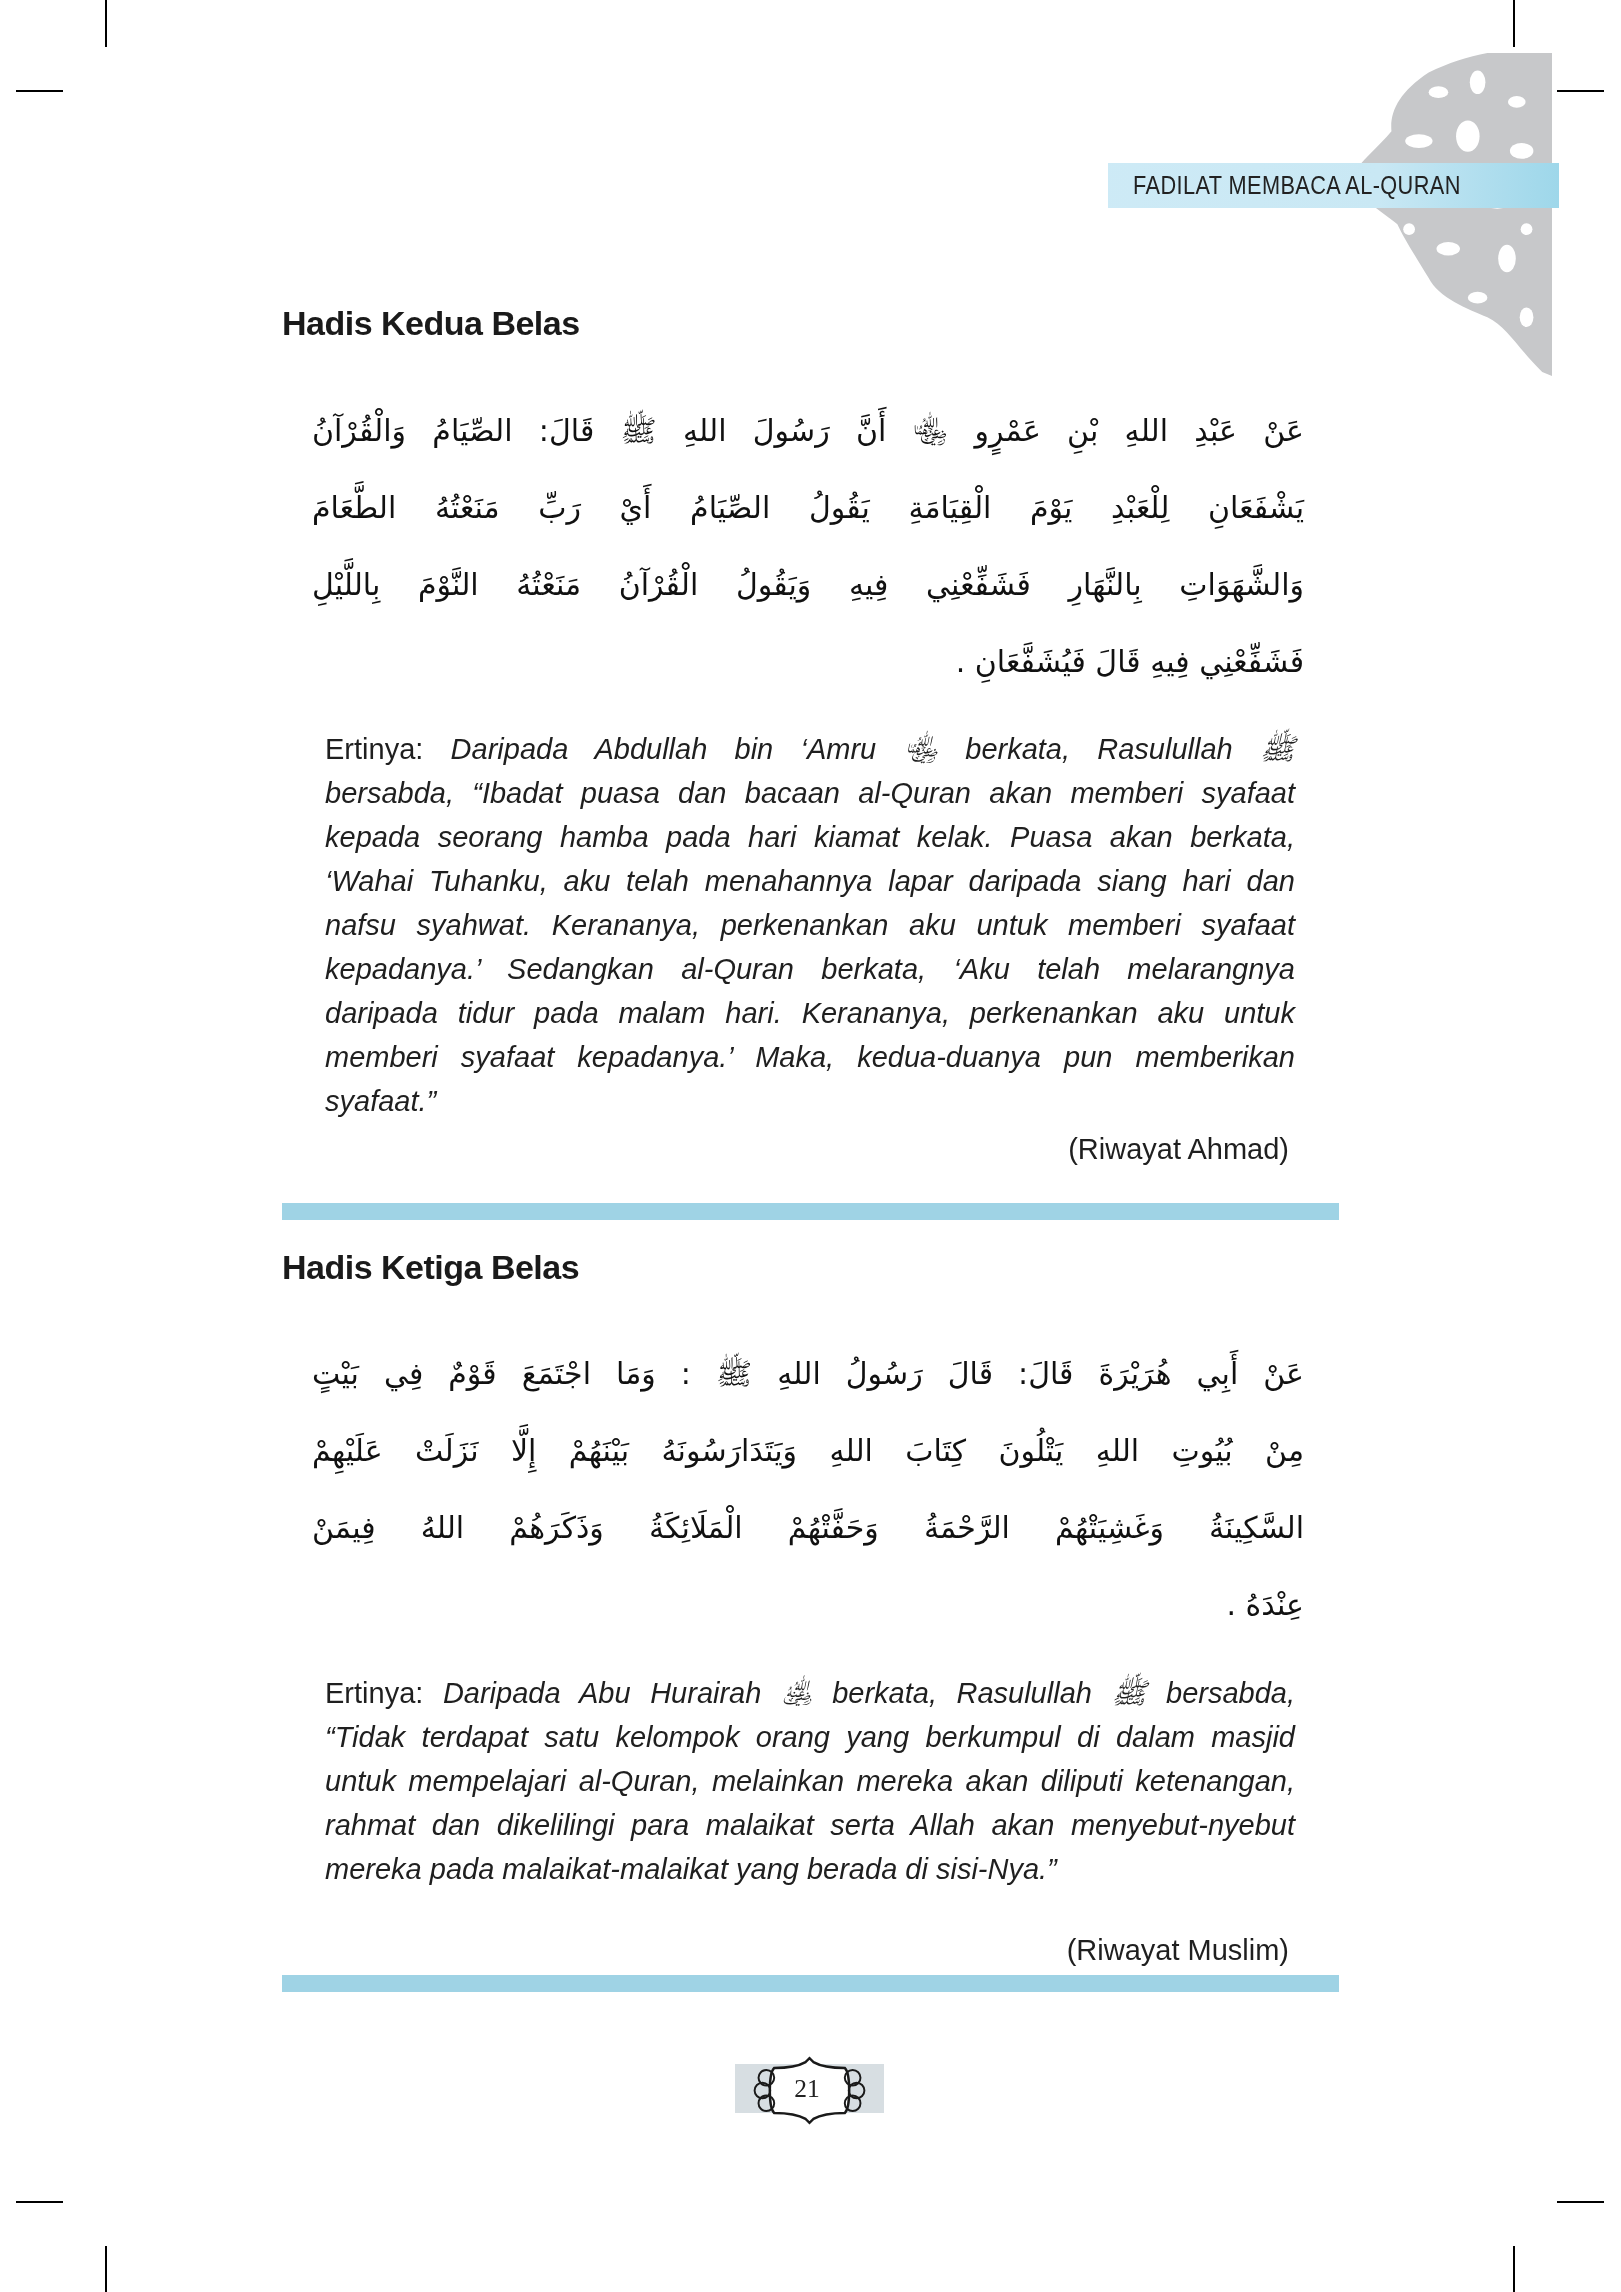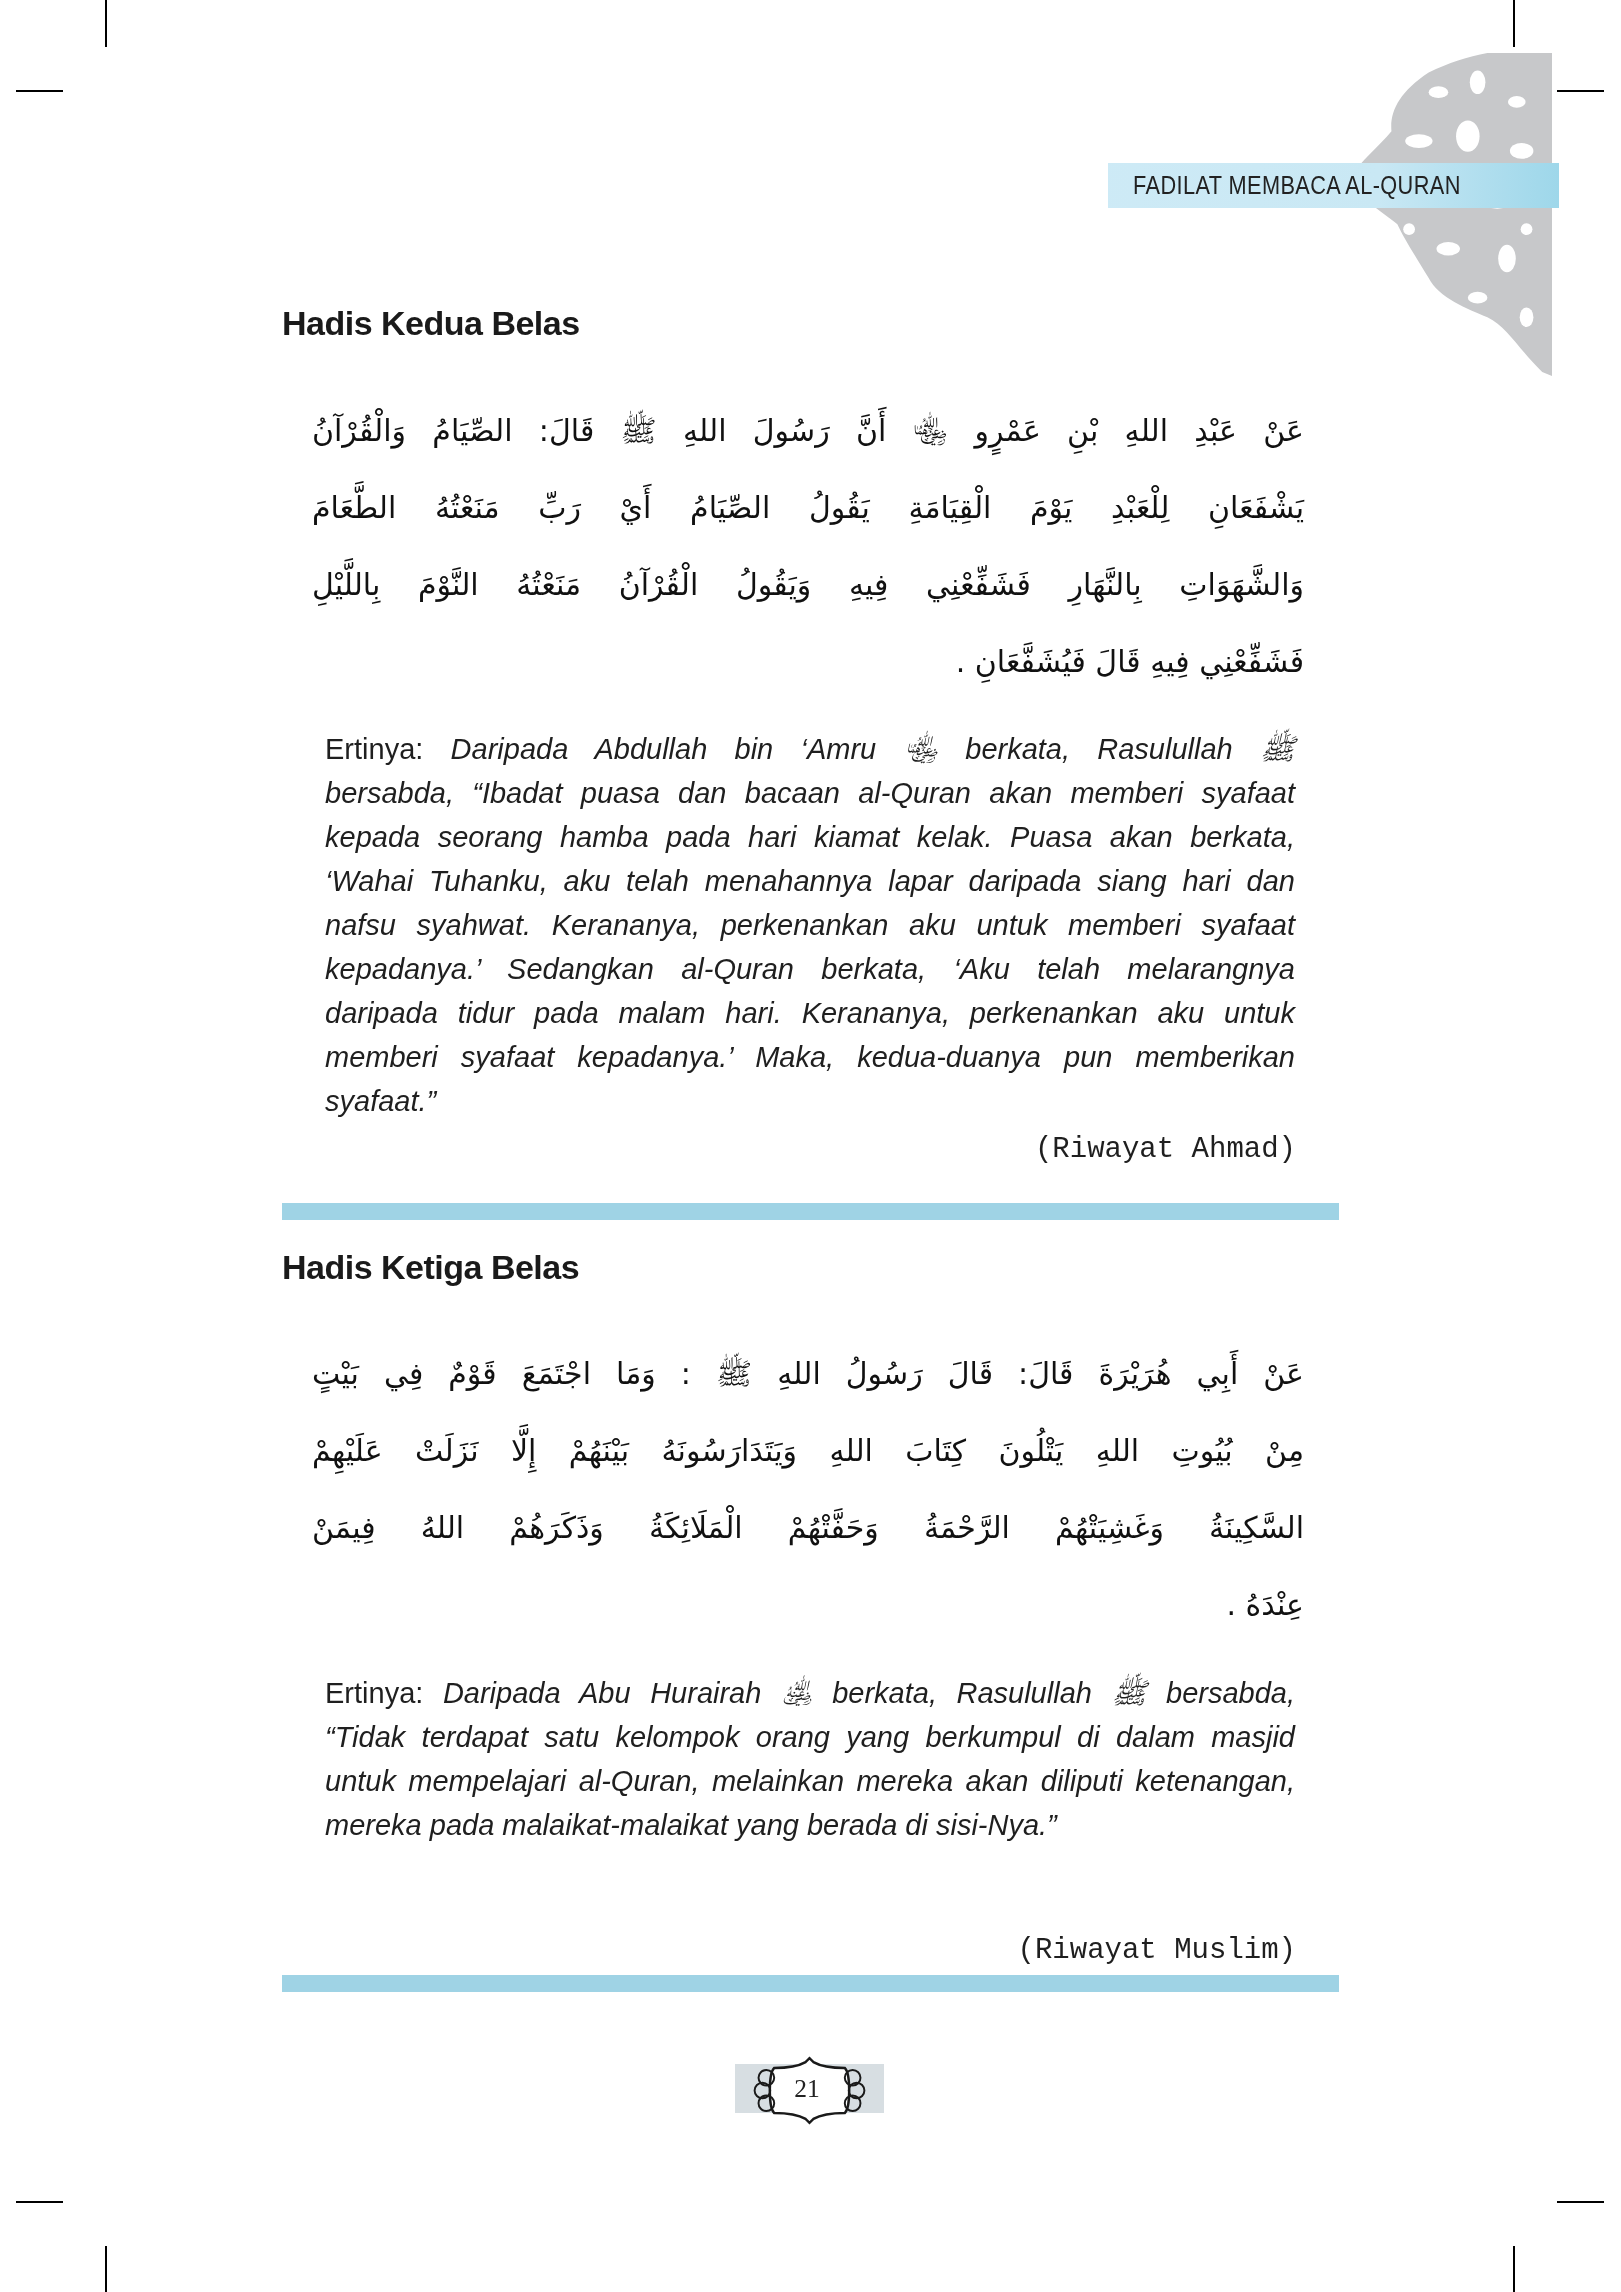--- a/index.html
+++ b/index.html
@@ -15,21 +15,21 @@
 
   .heading { position:absolute; left:282px; font-weight:bold; font-size:34px; letter-spacing:-0.5px; color:#1a1a1a; }
   .arabic { position:absolute; left:312px; width:992px; direction:rtl; text-align:justify; text-align-last:right; font-family:"DejaVu Sans", sans-serif; font-size:30px; line-height:77px; color:#111; }
   .arabic .line { display:block; text-align:justify; text-align-last:justify; white-space:nowrap; }
   .arabic .line.last { text-align-last:right; }
 
   .translation { position:absolute; left:325px; width:970px; font-size:29px; line-height:44px; color:#1f1f1f; }
   .translation .line { display:block; text-align:justify; text-align-last:justify; white-space:nowrap; }
   .translation .line.last { text-align-last:left; }
   .translation em { font-style:italic; }
-  .source { position:absolute; right:325px; font-size:29px; color:#1f1f1f;font-family:Liberation Mono, monospace; }
+  .source { position:absolute; right:332px; font-size:29px; color:#1f1f1f; }
 
   .divider { position:absolute; left:282px; width:1057px; height:16.7px; background:#9fd3e5; }
 
   .pagenum-wrap { position:absolute; left:735px; top:2056px; width:149px; height:63px; }
   .pagenum-bg { position:absolute; left:0; top:7.8px; width:149px; height:49px; background:#c9d3d8; opacity:0.75; }
   .pagenum-frame { position:absolute; left:0; top:0; width:149px; height:69px; }
   .pagenum { position:absolute; left:0; top:17.6px; width:144px; text-align:center; font-family:"Liberation Serif", serif; font-size:25.5px; color:#222; }
 </style>
 </head>
 <body>
@@ -101,20 +101,21 @@
   <span class="line">عَنْ أَبِي هُرَيْرَةَ قَالَ: قَالَ رَسُولُ اللهِ ﷺ : وَمَا اجْتَمَعَ قَوْمٌ فِي بَيْتٍ</span>
   <span class="line">مِنْ بُيُوتِ اللهِ يَتْلُونَ كِتَابَ اللهِ وَيَتَدَارَسُونَهُ بَيْنَهُمْ إِلَّا نَزَلَتْ عَلَيْهِمْ</span>
   <span class="line">السَّكِينَةُ وَغَشِيَتْهُمْ الرَّحْمَةُ وَحَفَّتْهُمْ الْمَلَائِكَةُ وَذَكَرَهُمْ اللهُ فِيمَنْ</span>
   <span class="line last">عِنْدَهُ .</span>
 </div>
 
 <div class="translation" style="top:1671px;">
   <span class="line"><span>Ertinya:</span> <em>Daripada Abu Hurairah ﵁ berkata, Rasulullah ﷺ bersabda,</em></span>
   <span class="line"><em>“Tidak terdapat satu kelompok orang yang berkumpul di dalam masjid</em></span>
   <span class="line"><em>untuk mempelajari al-Quran, melainkan mereka akan diliputi ketenangan,</em></span>
+  <span class="line"><em>rahmat dan dikelilingi para malaikat serta Allah akan menyebut-nyebut</em></span>
   <span class="line last"><em>mereka pada malaikat-malaikat yang berada di sisi-Nya.”</em></span>
 </div>
 
 <div class="source" style="top:1906px;margin-top:28px;">(Riwayat Muslim)</div>
 
 <div class="divider" style="top:1975px;"></div>
 
 <div class="pagenum-wrap">
   <div class="pagenum-bg"></div>
   <svg class="pagenum-frame" viewBox="0 0 152 70">

